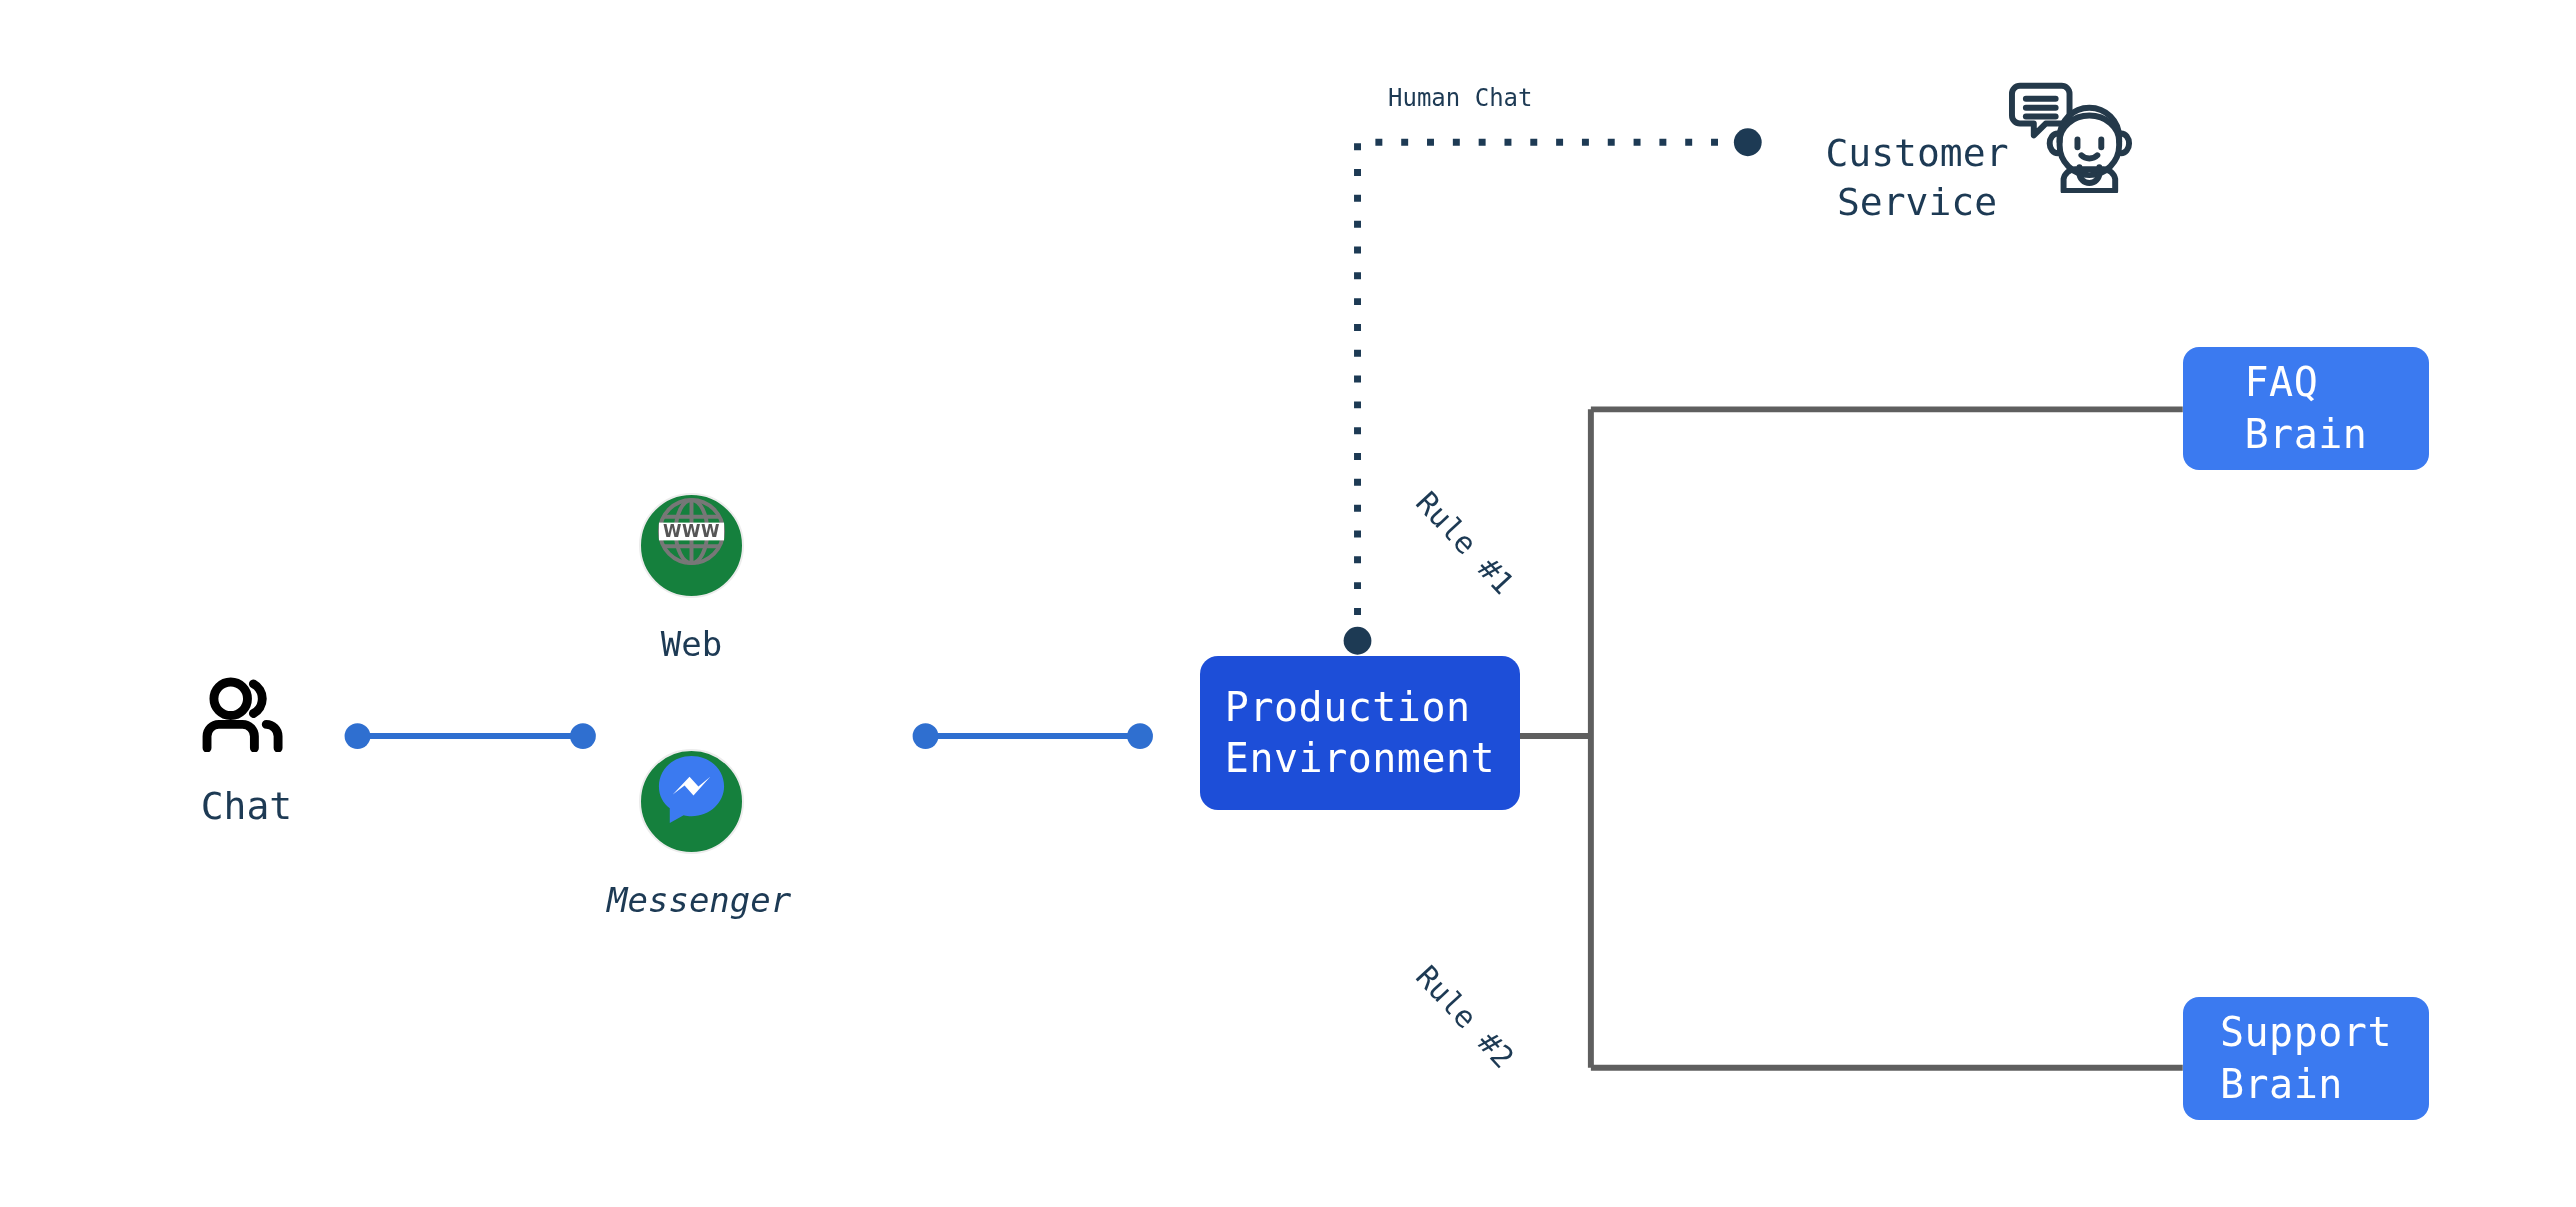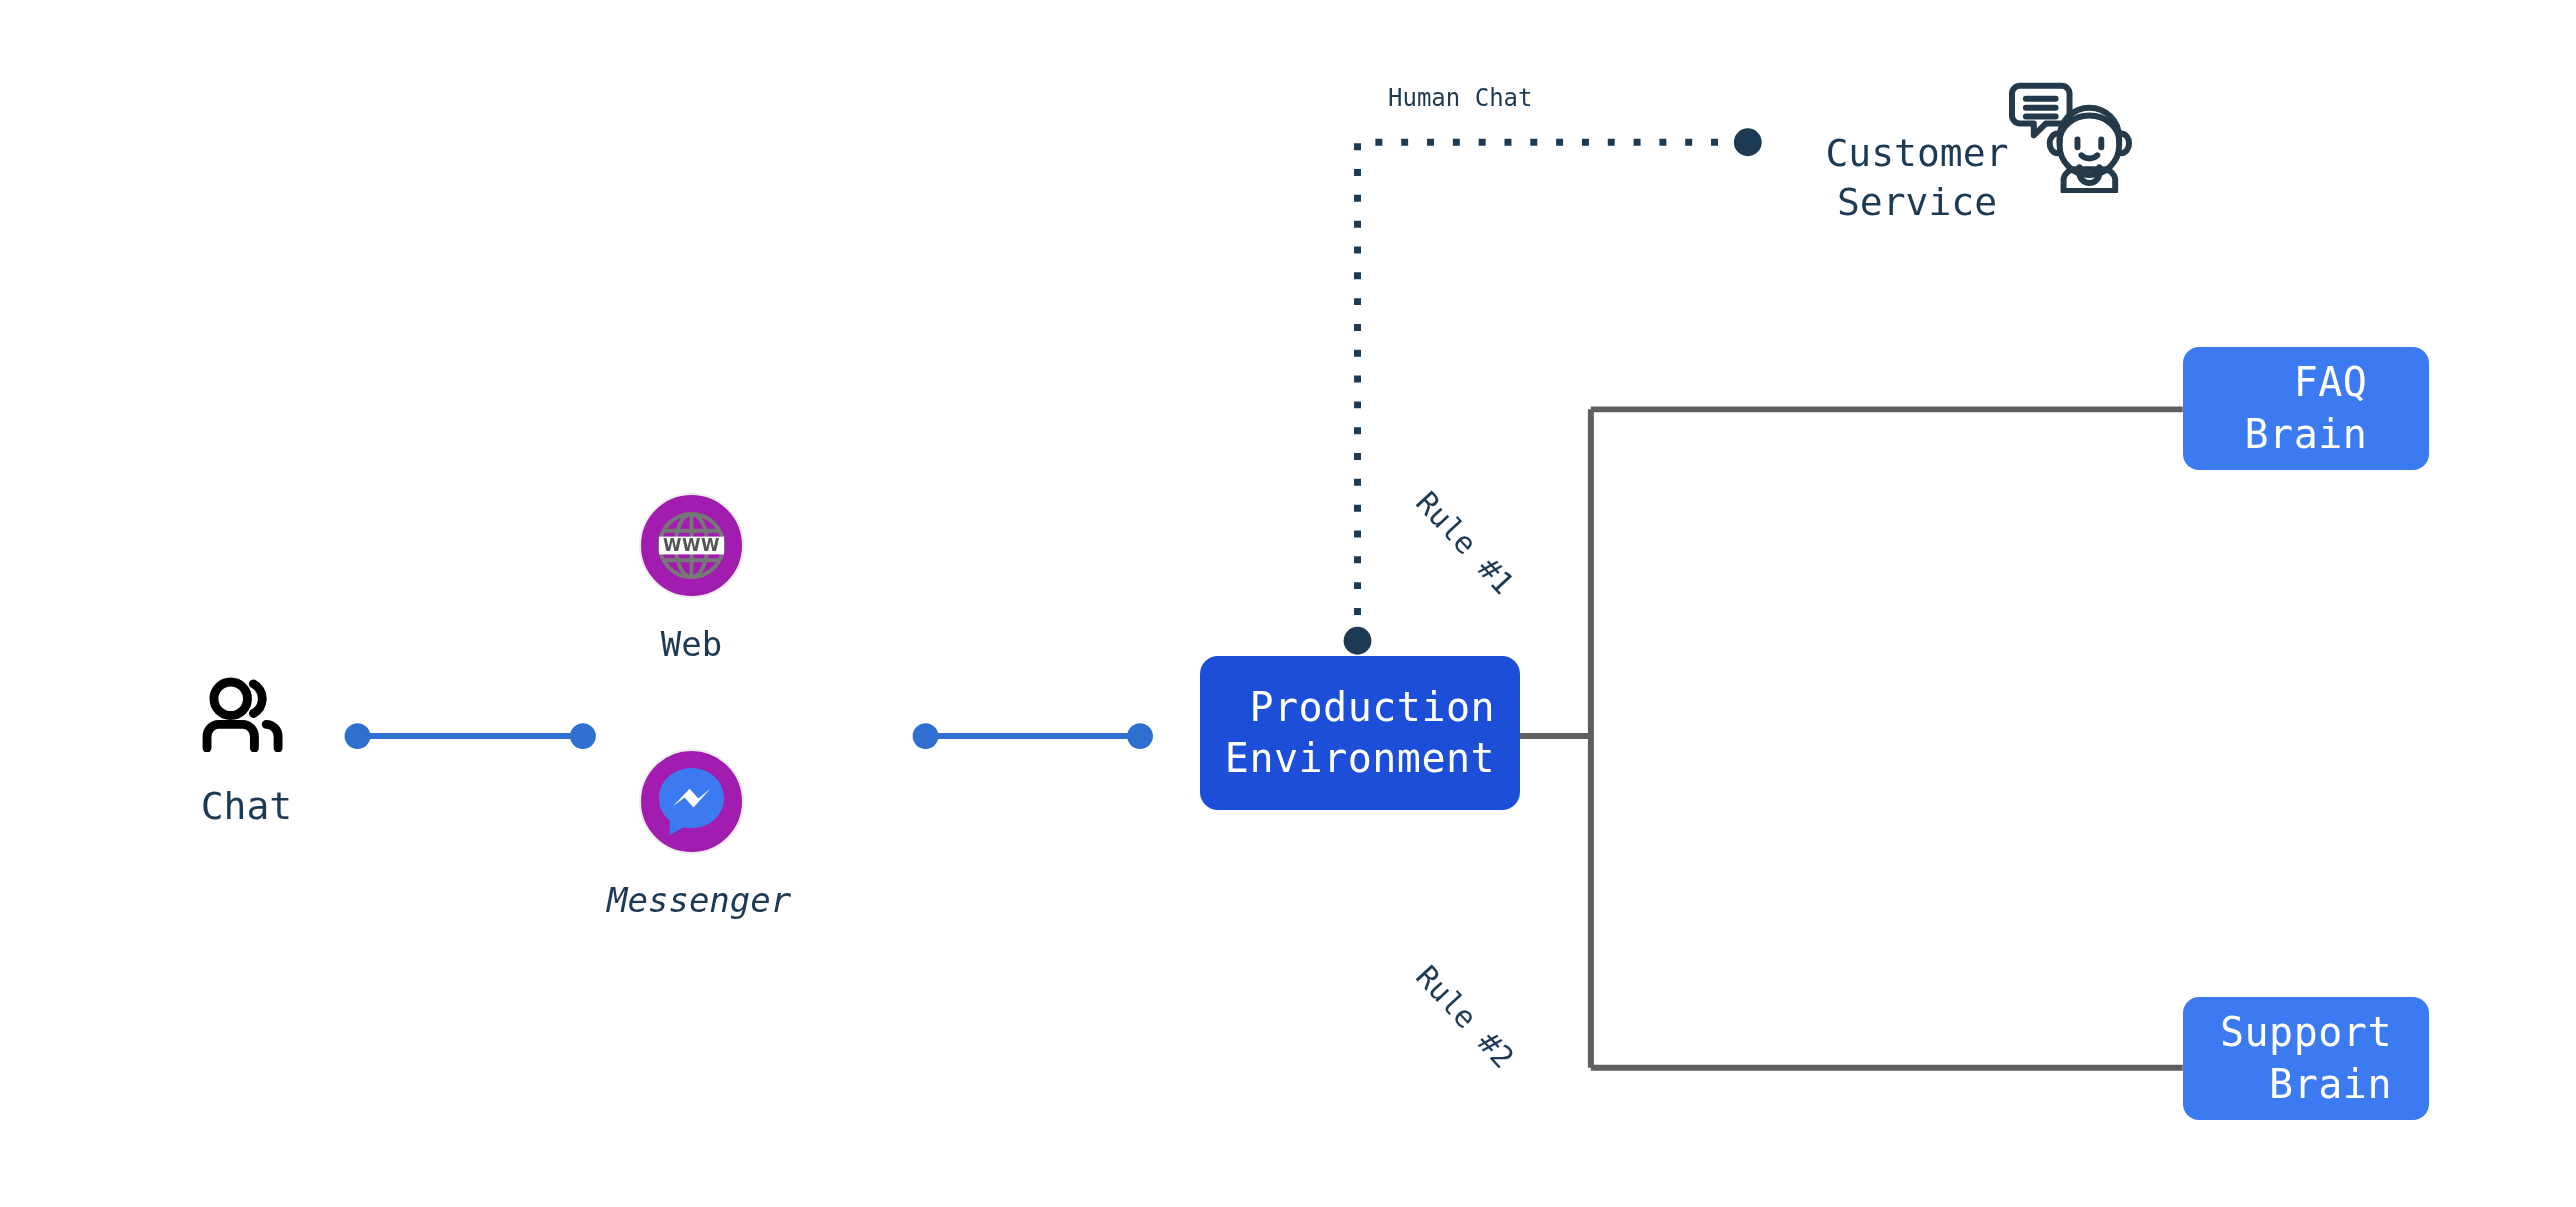--- a/index.html
+++ b/index.html
@@ -25,21 +25,21 @@
     width: 2576px;
     height: 1208px;
     pointer-events: none;
   }
   .node {
     position: absolute;
     box-sizing: border-box;
     display: flex;
     align-items: center;
     justify-content: center;
-    text-align: right;
+    text-align: left;
     border-radius: 18px;
     color: #ffffff;
     font-family: "DejaVu Sans Mono", monospace;
     line-height: 1.28;
     white-space: pre-line;
   }
   .node-prod {
     left: 1200px;
     top: 656px;
     width: 320px;
@@ -109,23 +109,23 @@
     position: absolute;
     width: 169px;
     text-align: center;
   }
   .channel-circle {
     width: 105px;
     height: 105px;
     margin: 0 auto;
     border-radius: 50%;
     border: 2px solid #ececec;
-    background: #a21caf;
+    background: #15803d;
     display: flex;
-    align-items: center;
+    align-items: flex-start;
     justify-content: center;
     box-sizing: border-box;
   }
   .channel-name {
     margin-top: 26px;
     color: #1d3a54;
     font-family: "DejaVu Sans Mono", monospace;
     font-size: 34px;
     white-space: pre;
   }

